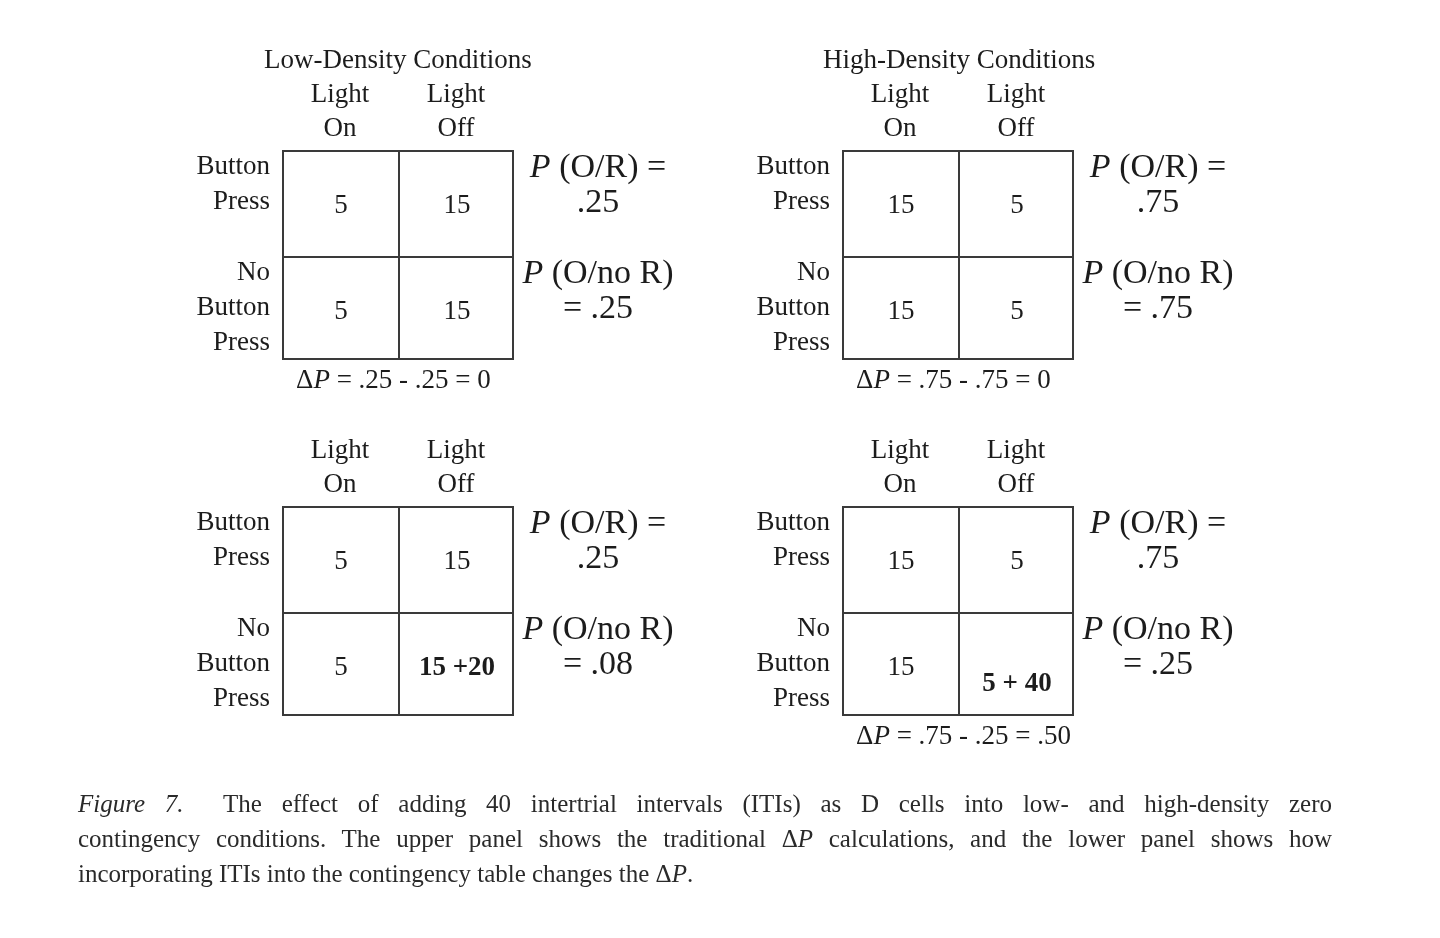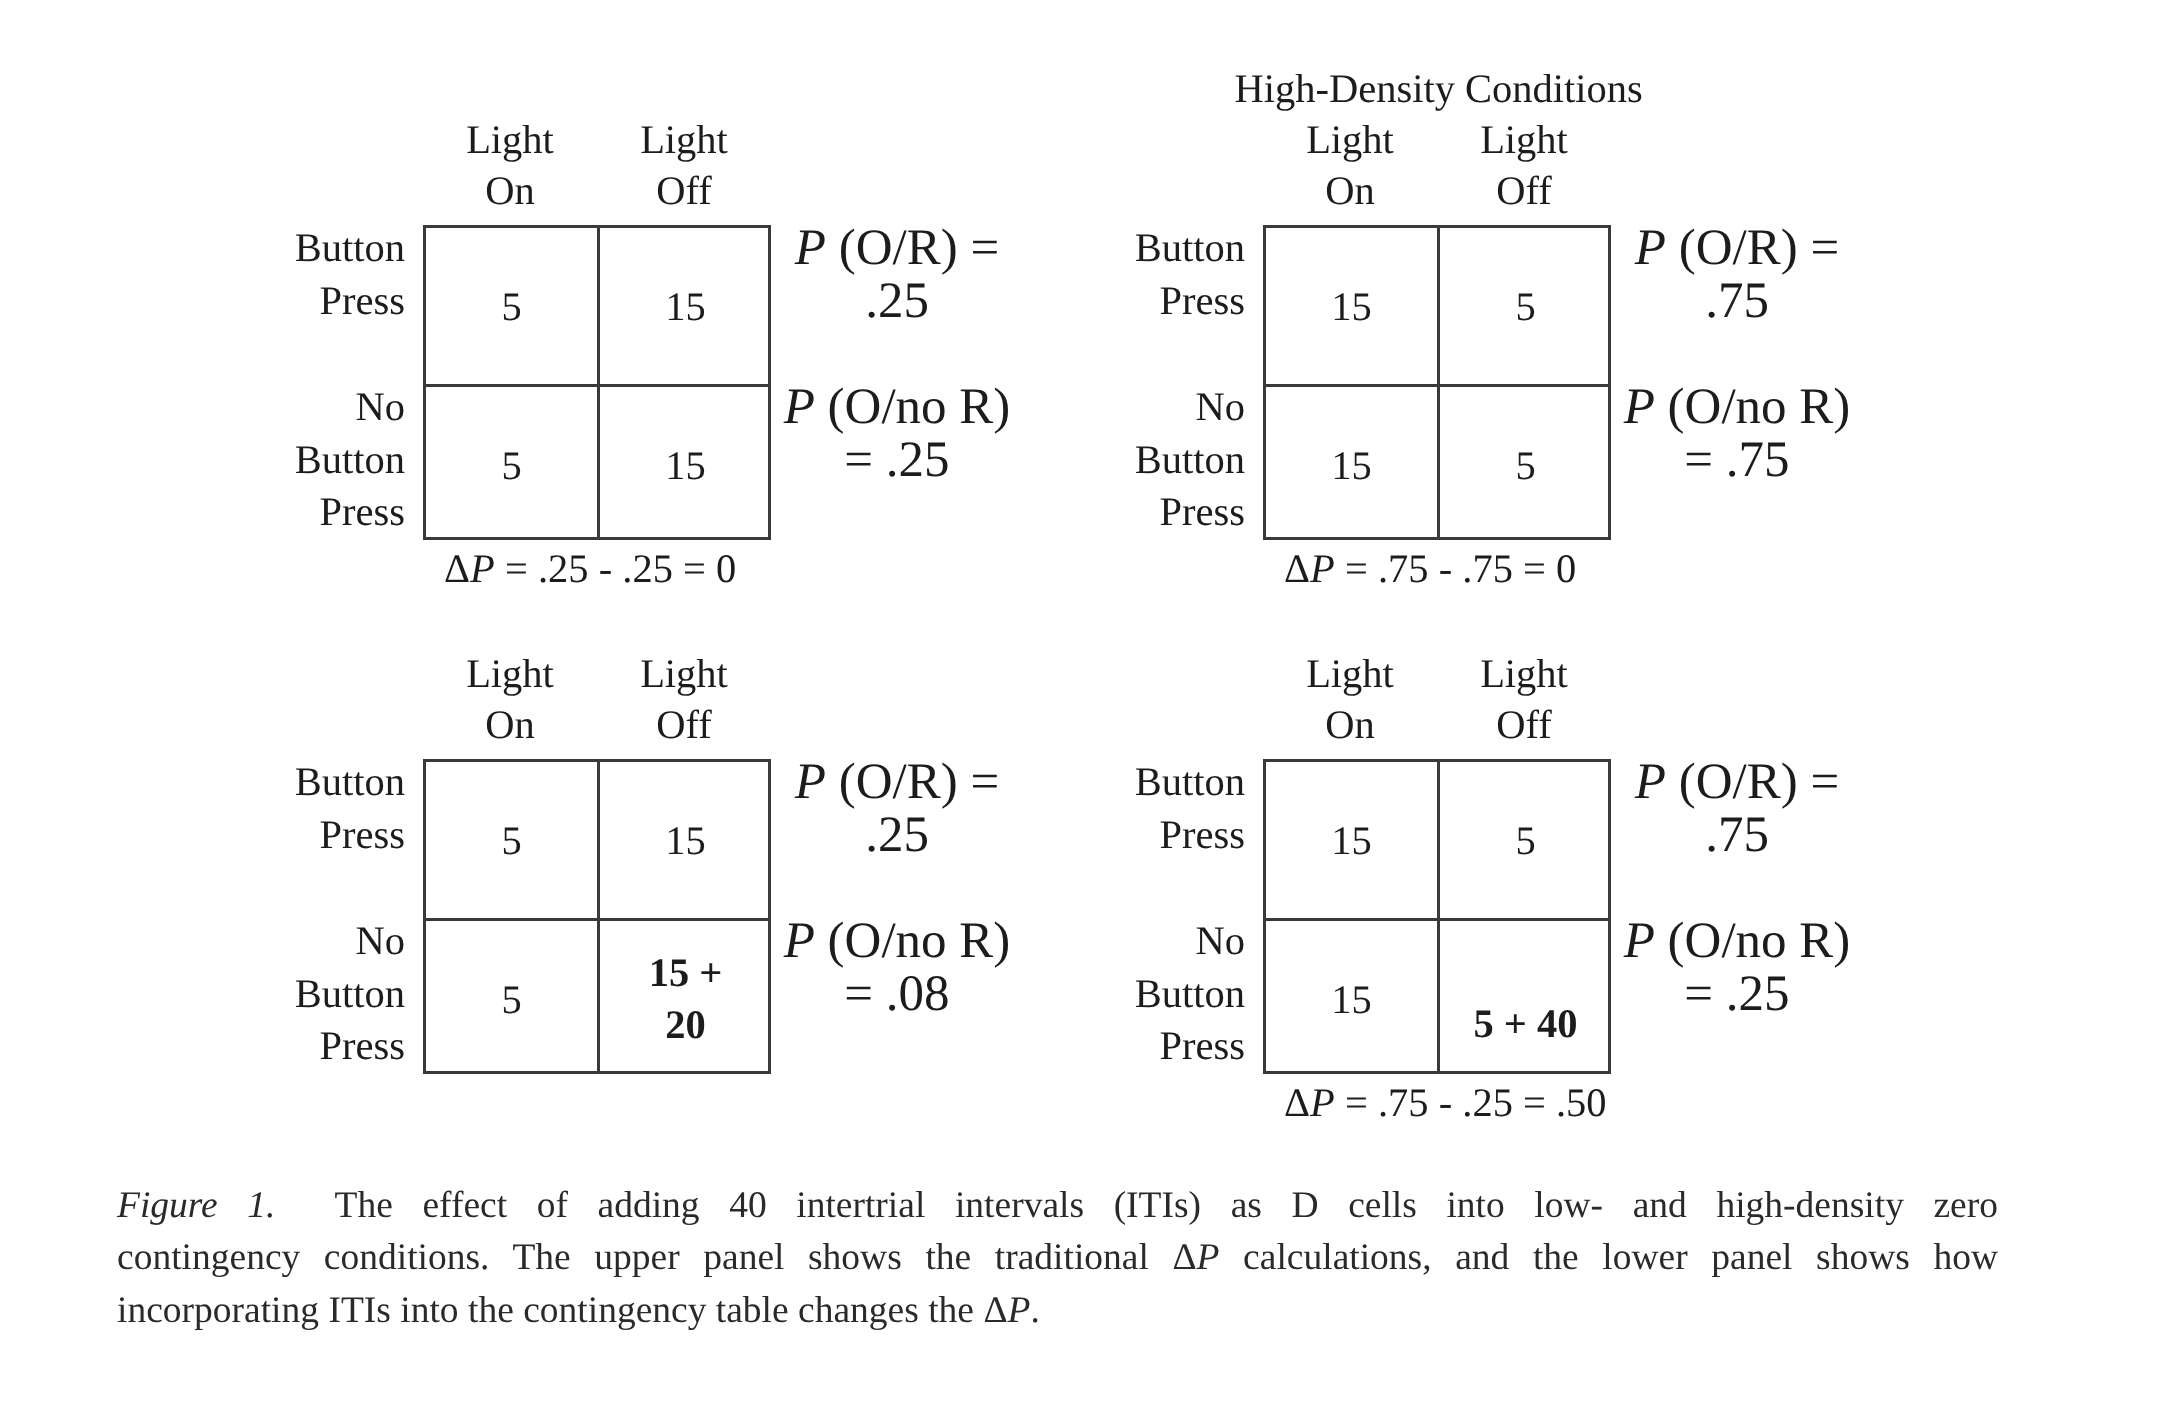--- a/index.html
+++ b/index.html
@@ -21,20 +21,21 @@
     i { font-style: italic; }
     .caption { position: absolute; left: 78px; top: 786px; width: 1254px; font-size: 25px; line-height: 35px;
                text-align: justify; color: #2a2a2a; }
     .caption .line { display: block; text-align-last: justify; }
     .caption .line.last { text-align-last: left; }
   </style>
 </head>
 <body>
 
 <div class="panel" style="left:160px; top:42px;">
+  <div class="title" style="left:104px; top:2px;">Low-Density Conditions</div>
   <div class="colhead" style="left:122px; top:34px;">
     <div>Light</div>
     <div>On</div>
   </div>
   <div class="colhead" style="left:238px; top:34px;">
     <div>Light</div>
     <div>Off</div>
   </div>
   <div class="rowhead" style="left:-10px; top:106px;">
     <div>Button</div>
@@ -123,21 +124,21 @@
     <div>No</div>
     <div>Button</div>
     <div>Press</div>
   </div>
   <div class="grid" style="left:122px; top:108px;">
     <div class="vline"></div>
     <div class="hline"></div>
     <div class="cell" style="left:0; top:0;">5</div>
     <div class="cell" style="left:116px; top:0;">15</div>
     <div class="cell" style="left:0; top:106px;">5</div>
-    <div class="cell bold" style="left:116px; top:106px; flex-direction:column;">
+    <div class="cell bold" style="left:116px; top:106px; flex-direction:row;">
       <div>15 +</div>
       <div>20</div>
     </div>
   </div>
   <div class="prob" style="left:358px; top:106px;">
     <div><i>P</i><span> (O/R) =</span></div>
     <div>.25</div>
   </div>
   <div class="prob" style="left:358px; top:212px;">
     <div><i>P</i><span> (O/no R)</span></div>
@@ -178,16 +179,16 @@
   <div class="prob" style="left:358px; top:212px;">
     <div><i>P</i><span> (O/no R)</span></div>
     <div>= .25</div>
   </div>
   <div class="delta" style="left:136px; top:322px;">
     <span>Δ</span><i>P</i><span> = .75 - .25 = .50</span>
   </div>
 </div>
 
 <div class="caption">
-  <span class="line"><i>Figure 1.</i>&nbsp;&nbsp;<span>The effect of adding 40 intertrial intervals (ITIs) as D cells into low- and high-density zero</span></span>
+  <span class="line"><i>Figure 7.</i>&nbsp;&nbsp;<span>The effect of adding 40 intertrial intervals (ITIs) as D cells into low- and high-density zero</span></span>
   <span class="line"><span>contingency conditions. The upper panel shows the traditional Δ</span><i>P</i><span> calculations, and the lower panel shows how</span></span>
   <span class="line last"><span>incorporating ITIs into the contingency table changes the Δ</span><i>P</i><span>.</span></span>
 </div>
 
 </body></html>

